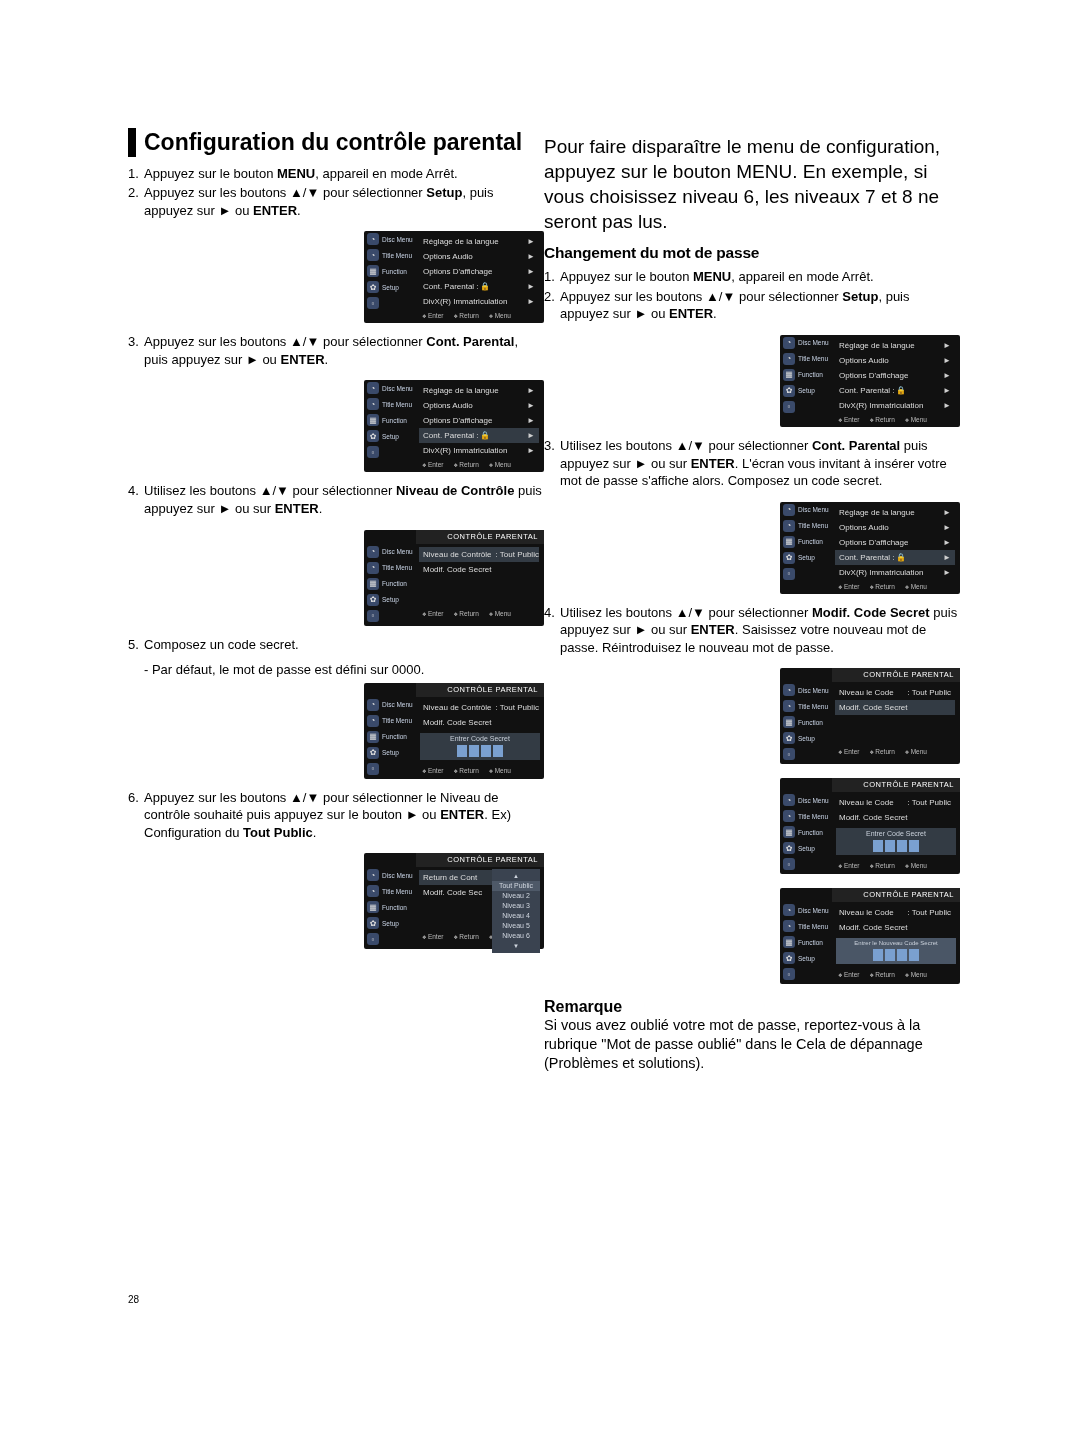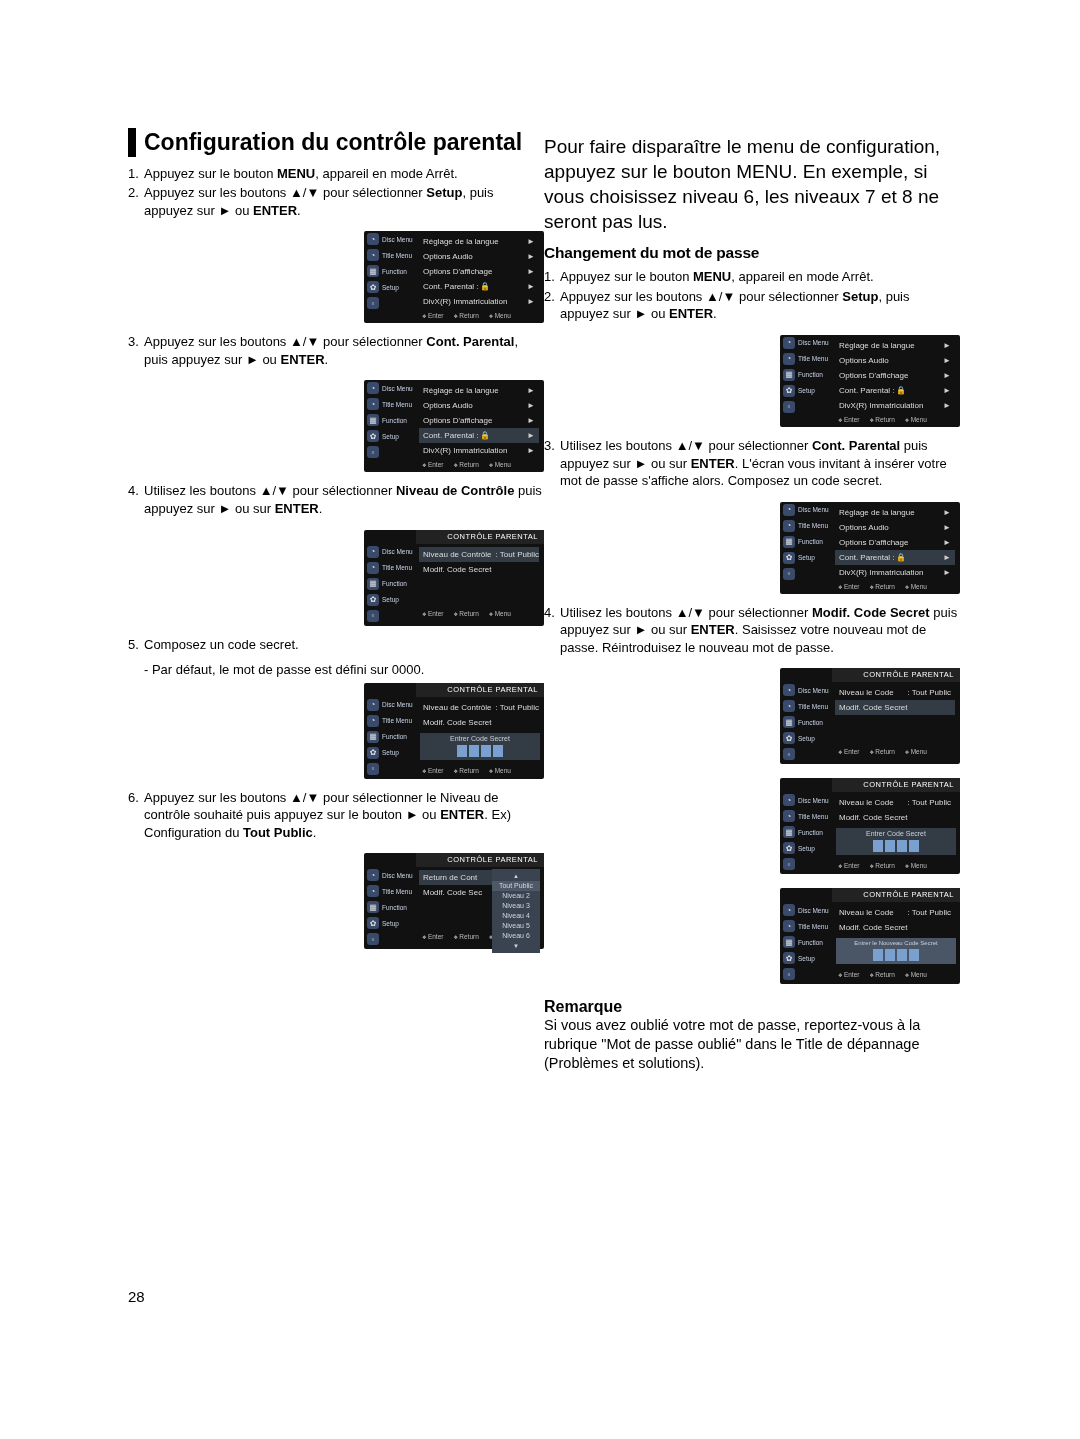--- a/index.html
+++ b/index.html
@@ -181,21 +181,21 @@
     margin-top: 4px;
   }
   .note {
     font-size: 14.5px;
     line-height: 1.3;
   }
   .page-num {
     position: absolute;
     bottom: 134px;
     left: 128px;
-    font-size: 15px;
+    font-size: 10px;
   }
   .clear { clear: both; }
 
 </style>
 </head>
 <body>
 
 <div class="page">
 
   <div class="col">
@@ -764,18 +764,18 @@
       </div>
       <div class="footer-bar">
           <span>Enter</span>
           <span>Return</span>
           <span>Menu</span>
         </div>
       <div class="clear"></div>
     </div>
 
     <div class="sub-head">Remarque</div>
-    <p class="note">Si vous avez oublié votre mot de passe, reportez-vous à la rubrique "Mot de passe oublié" dans le Title de dépannage (Problèmes et solutions).</p>
+    <p class="note">Si vous avez oublié votre mot de passe, reportez-vous à la rubrique "Mot de passe oublié" dans le Cela de dépannage (Problèmes et solutions).</p>
 
   </div>
 </div>
 
 <div class="page-num">28</div>
 
 </body></html>

